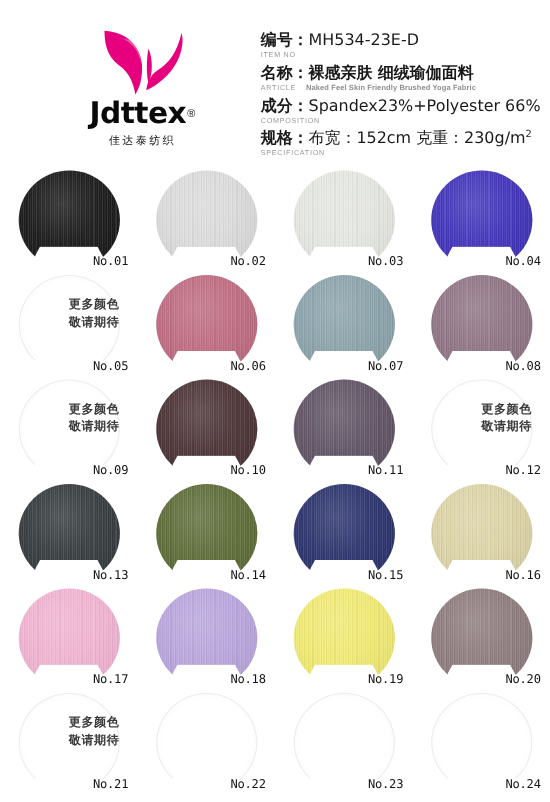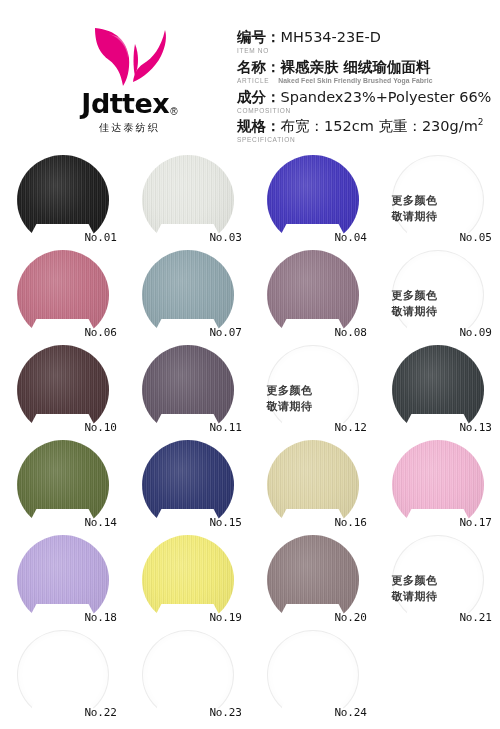--- a/index.html
+++ b/index.html
@@ -26,21 +26,21 @@
     display: flex;
     flex-direction: column;
     align-items: center;
     padding-top: 6px;
   }
 
   .logo-mark { width: 86px; height: 64px; display: block; }
 
   .logo-wordmark {
     display: flex;
-    align-items: flex-end;
+    align-items: center;
     margin-top: 2px;
   }
   .logo-word {
     font-family: "DejaVu Sans", sans-serif;
     font-size: 27px;
     font-weight: bold;
     color: #0a0a0a;
     letter-spacing: -0.5px;
     line-height: 1;
   }
@@ -185,24 +185,24 @@
     font-family: "DejaVu Sans Mono", monospace;
     font-size: 11px;
     color: #141414;
     letter-spacing: -0.2px;
     white-space: nowrap;
     margin-left: 38px;
   }
 
   .placeholder-text {
     position: absolute;
-    top: 38px;
+    top: 19px;
     left: 0;
     width: 100%;
-    text-align: left;
+    text-align: right;
     z-index: 4;
     font-family: "DejaVu Sans", sans-serif;
     font-size: 11px;
     font-weight: bold;
     color: #3a3a3a;
     line-height: 1.45;
     letter-spacing: 0.5px;
   }
 </style>
 </head>
@@ -269,20 +269,27 @@
 <div class="grid" id="swatch-grid">
     <div class="cell">
       <div class="swatch-wrap">
         <div class="disc textured" style="background: rgb(21, 21, 21);"></div>
         <div class="notch"></div>
         <div class="label">No.01</div>
       </div>
     </div>
     <div class="cell">
       <div class="swatch-wrap">
+        <div class="disc textured" style="background: rgb(220, 220, 220);"></div>
+        <div class="notch"></div>
+        <div class="label">No.02</div>
+      </div>
+    </div>
+    <div class="cell">
+      <div class="swatch-wrap">
         <div class="disc textured" style="background: rgb(230, 232, 226);"></div>
         <div class="notch"></div>
         <div class="label">No.03</div>
       </div>
     </div>
     <div class="cell">
       <div class="swatch-wrap">
         <div class="disc textured" style="background: rgb(61, 47, 186);"></div>
         <div class="notch"></div>
         <div class="label">No.04</div>

